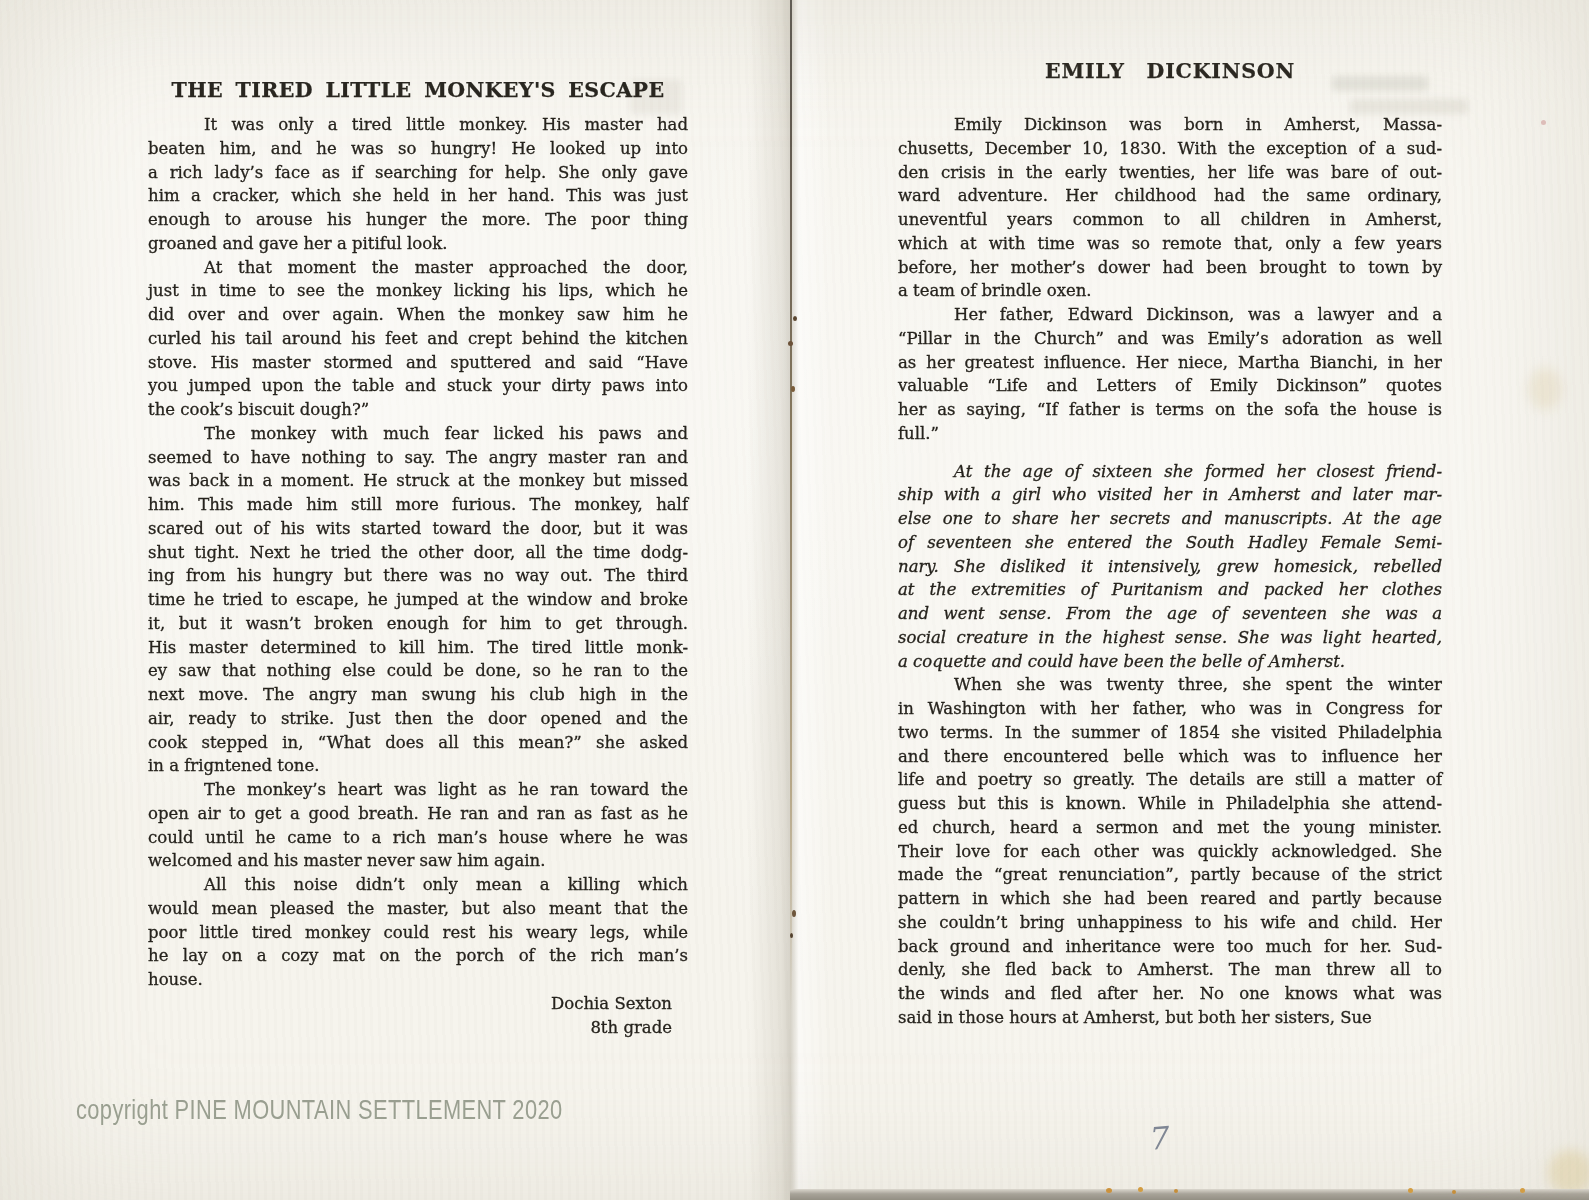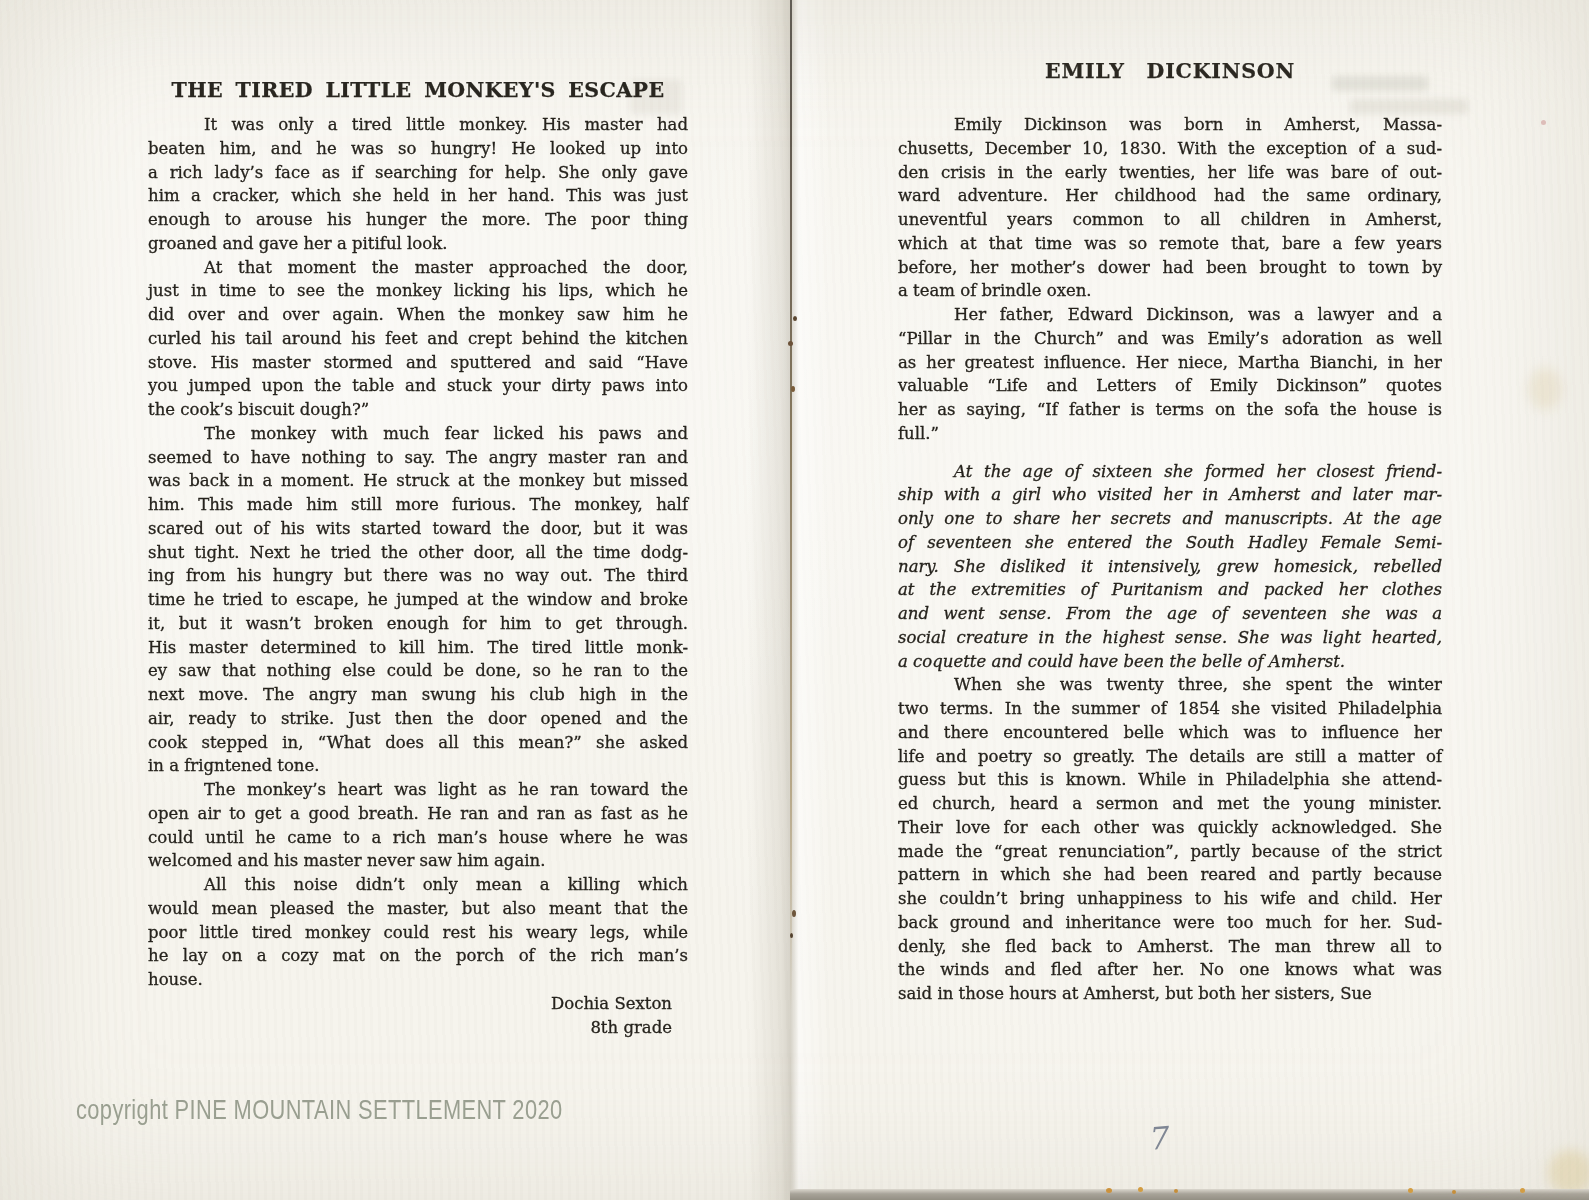--- a/index.html
+++ b/index.html
@@ -156,45 +156,46 @@
 
   <div class="col" id="right-col">
     <div class="page-title">EMILY DICKINSON</div>
     <div>
         <div class="para">
           <div class="line first">Emily Dickinson was born in Amherst, Massa-</div>
           <div class="line">chusetts, December 10, 1830. With the exception of a sud-</div>
           <div class="line">den crisis in the early twenties, her life was bare of out-</div>
           <div class="line">ward adventure. Her childhood had the same ordinary,</div>
           <div class="line">uneventful years common to all children in Amherst,</div>
-          <div class="line">which at that time was so remote that, bare a few years</div>
+          <div class="line">which at with time was so remote that, only a few years</div>
           <div class="line">before, her mother’s dower had been brought to town by</div>
           <div class="line plast">a team of brindle oxen.</div>
         </div>
         <div class="para">
           <div class="line first">Her father, Edward Dickinson, was a lawyer and a</div>
           <div class="line">“Pillar in the Church” and was Emily’s adoration as well</div>
           <div class="line">as her greatest influence. Her niece, Martha Bianchi, in her</div>
           <div class="line">valuable “Life and Letters of Emily Dickinson” quotes</div>
           <div class="line">her as saying, “If father is terms on the sofa the house is</div>
           <div class="line plast">full.”</div>
         </div>
         <div class="para gap">
           <div class="line first">At the age of sixteen she formed her closest friend-</div>
           <div class="line">ship with a girl who visited her in Amherst and later mar-</div>
-          <div class="line">only one to share her secrets and manuscripts. At the age</div>
+          <div class="line">else one to share her secrets and manuscripts. At the age</div>
           <div class="line">of seventeen she entered the South Hadley Female Semi-</div>
           <div class="line">nary. She disliked it intensively, grew homesick, rebelled</div>
           <div class="line">at the extremities of Puritanism and packed her clothes</div>
           <div class="line">and went sense. From the age of seventeen she was a</div>
           <div class="line">social creature in the highest sense. She was light hearted,</div>
           <div class="line plast">a coquette and could have been the belle of Amherst.</div>
         </div>
         <div class="para">
           <div class="line first">When she was twenty three, she spent the winter</div>
+          <div class="line">in Washington with her father, who was in Congress for</div>
           <div class="line">two terms. In the summer of 1854 she visited Philadelphia</div>
           <div class="line">and there encountered belle which was to influence her</div>
           <div class="line">life and poetry so greatly. The details are still a matter of</div>
           <div class="line">guess but this is known. While in Philadelphia she attend-</div>
           <div class="line">ed church, heard a sermon and met the young minister.</div>
           <div class="line">Their love for each other was quickly acknowledged. She</div>
           <div class="line">made the “great renunciation”, partly because of the strict</div>
           <div class="line">pattern in which she had been reared and partly because</div>
           <div class="line">she couldn’t bring unhappiness to his wife and child. Her</div>
           <div class="line">back ground and inheritance were too much for her. Sud-</div>

